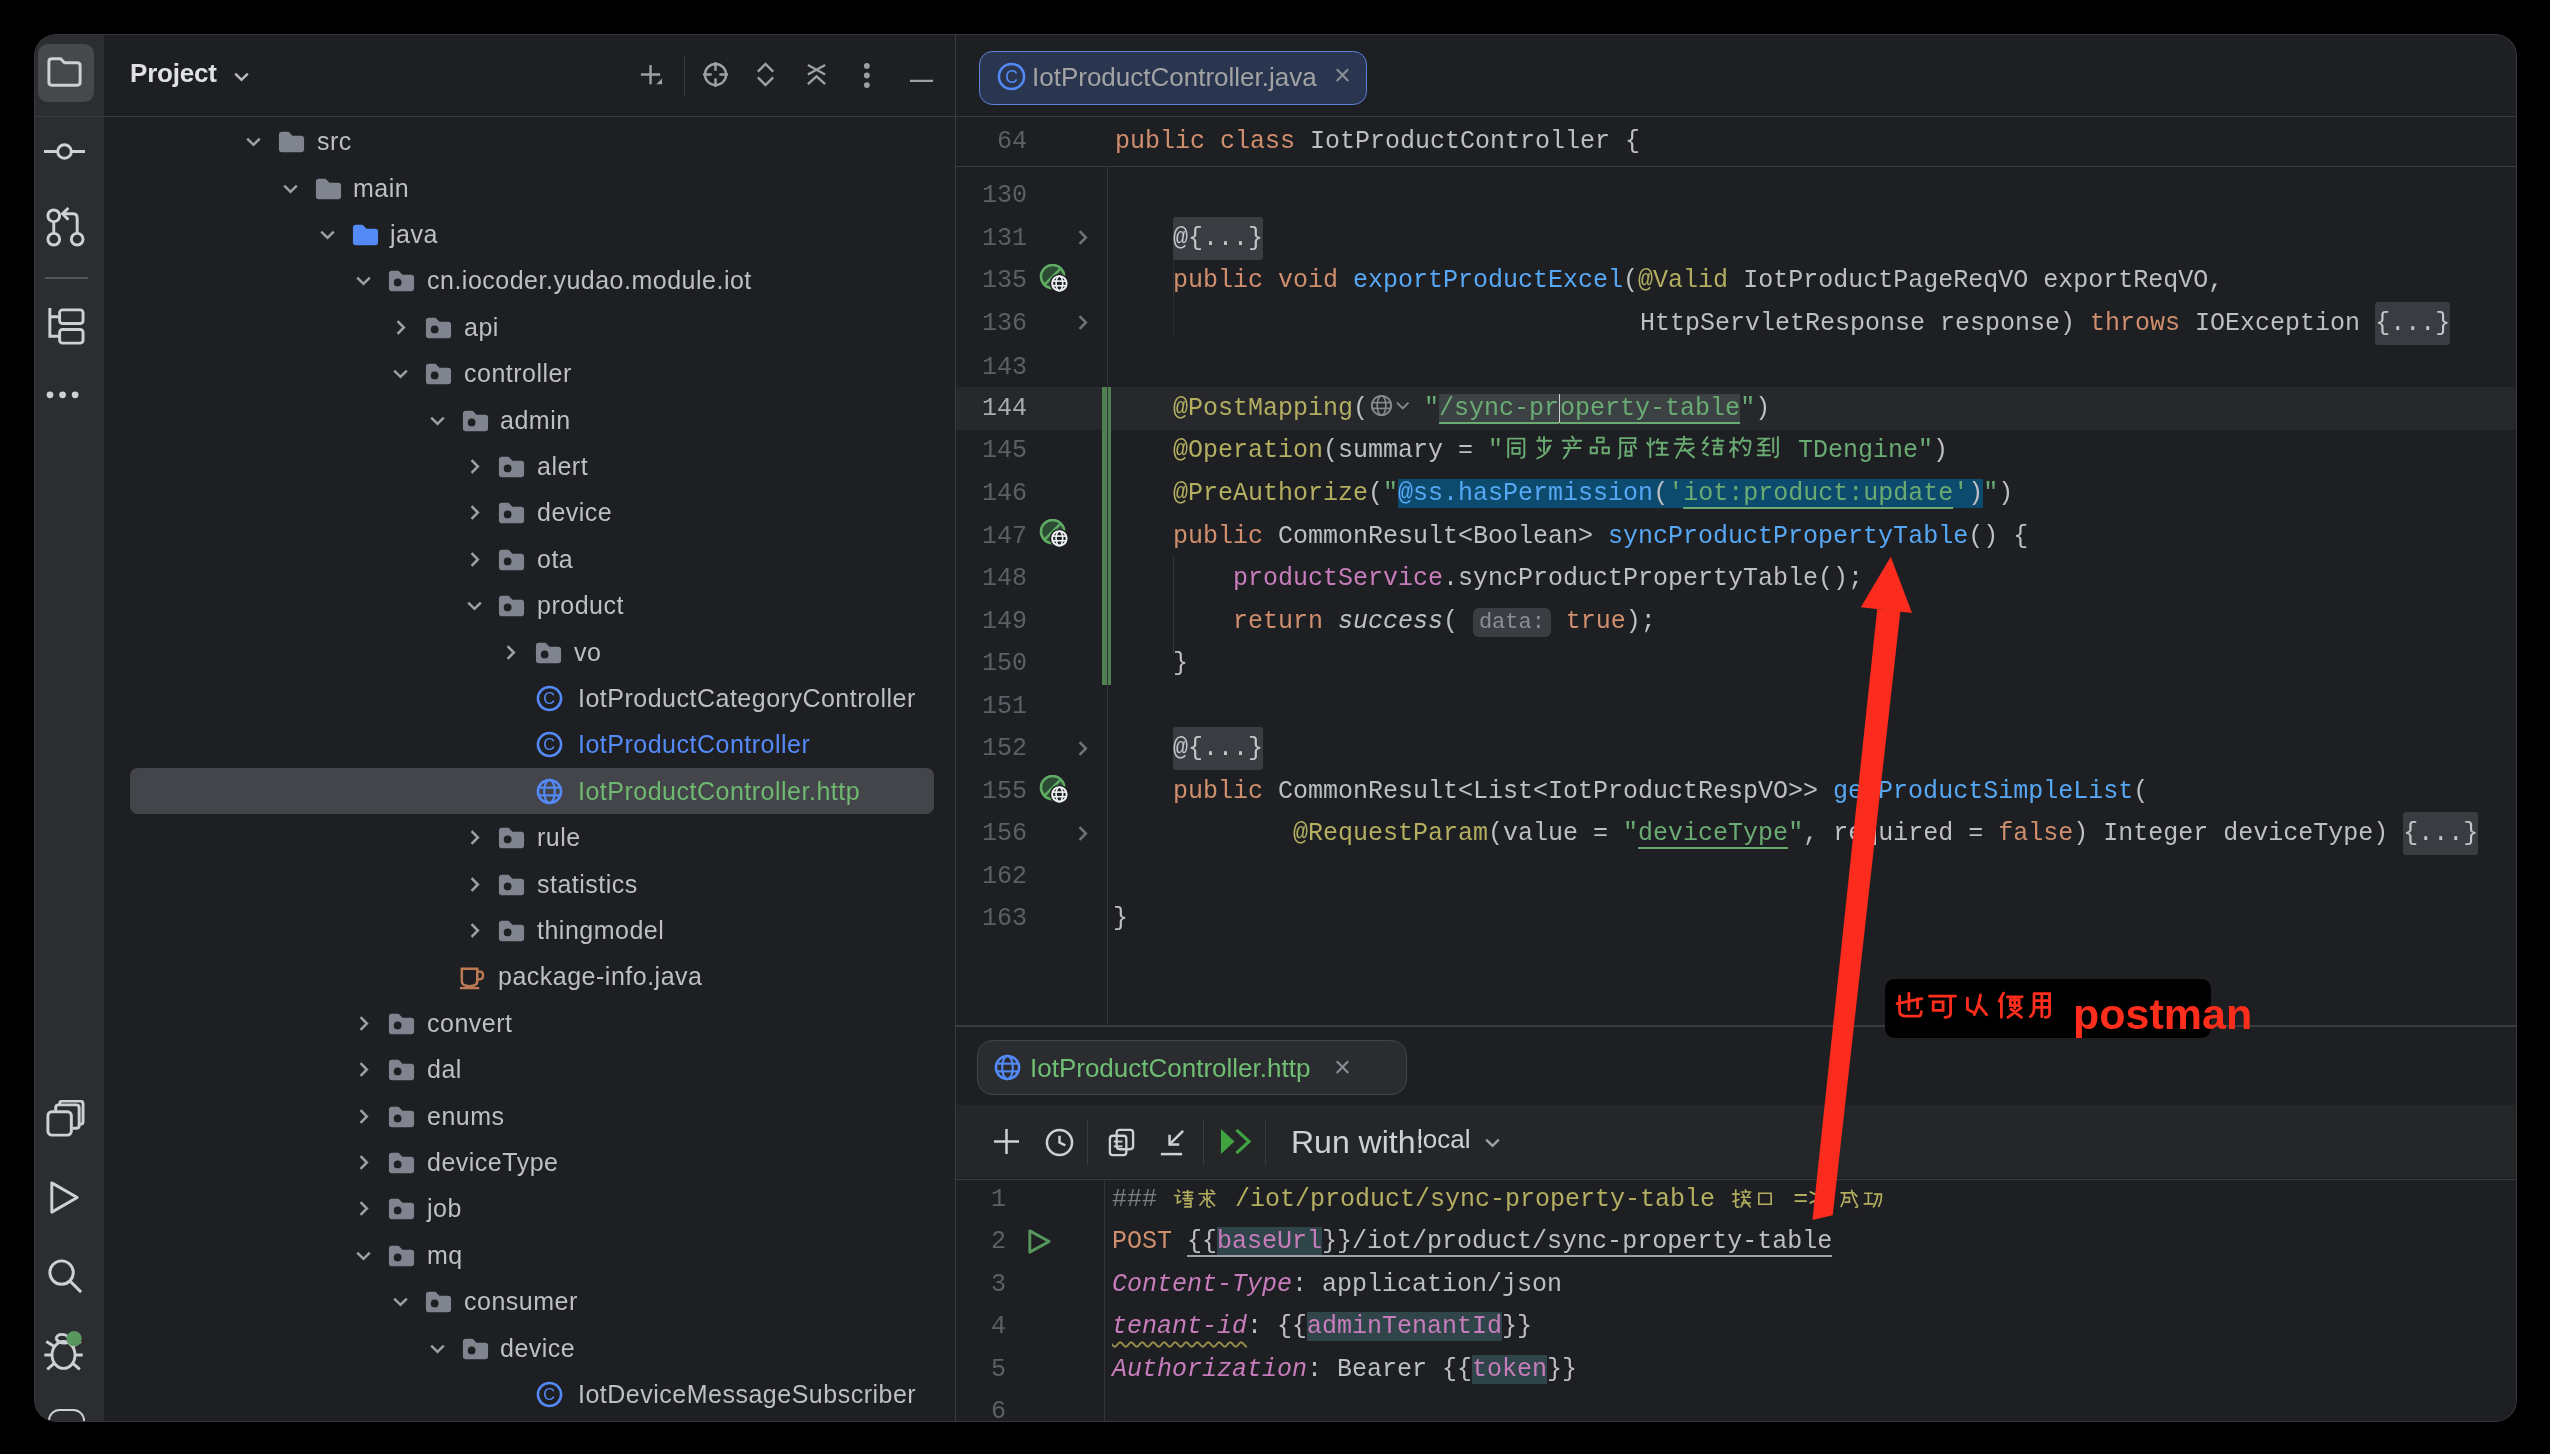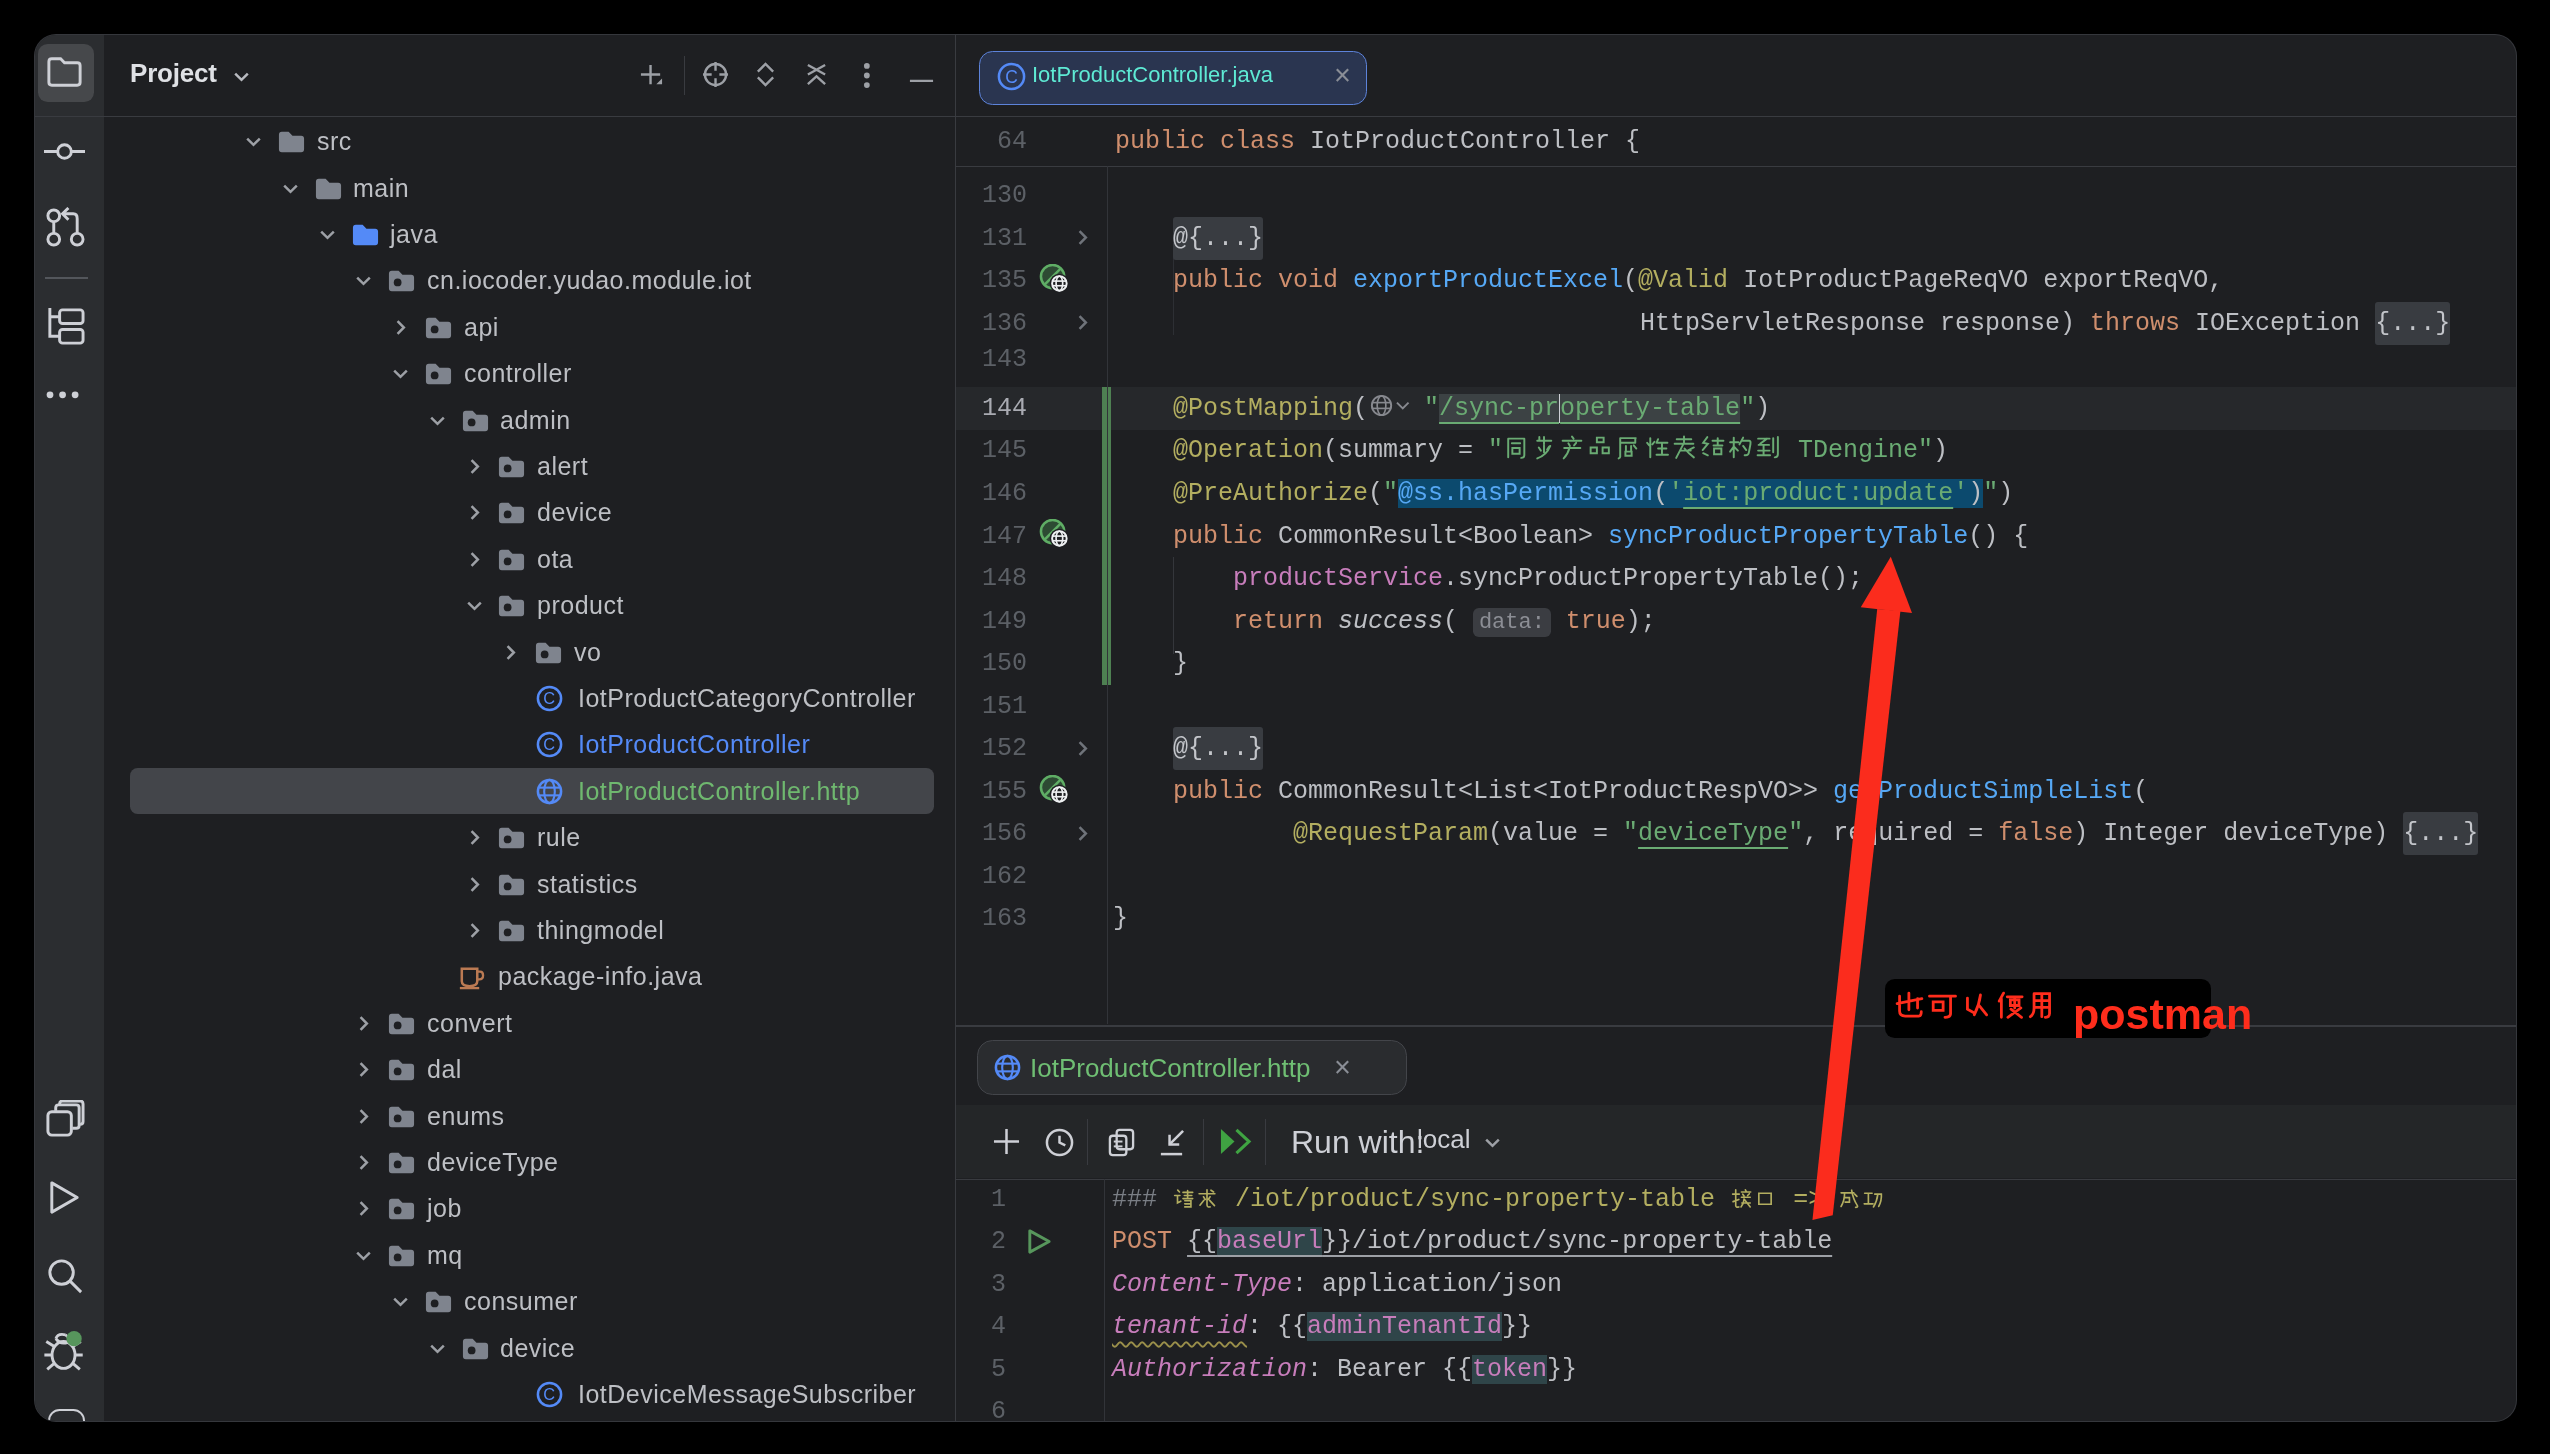--- a/index.html
+++ b/index.html
@@ -275,33 +275,33 @@
             <circle cx="15" cy="15" r="12" fill="none" stroke="#548af7" stroke-width="2.6"></circle>
             <text x="15" y="20.5" text-anchor="middle" font-size="17" font-family="Liberation Sans" fill="#548af7">C</text>
           </svg></span><span class="abs" style="left:474px;">IotDeviceMessageSubscriber</span></div>
     </div>
     <div id="editor">
       <div class="abs" style="left:23px;top:15.5px;width:388px;height:54px;background:#2a3550;border:1.9px solid #5d83da;border-radius:13.5px">
         <span class="abs" style="left:15.5px;top:9.7px"><svg width="31" height="31" viewBox="0 0 32 32" style="">
             <circle cx="16" cy="16" r="13" fill="none" stroke="#548af7" stroke-width="2.6"></circle>
             <text x="16" y="23" text-anchor="middle" font-size="18" font-family="Liberation Sans" fill="#548af7">C</text>
           </svg></span>
-        <span class="abs" style="left:52px;top:10.6px;font-size:22px;color:#5eead4">IotProductController.java</span>
+        <span class="abs" style="left:52px;top:10.6px;font-size:26px;color:#a3a3a3">IotProductController.java</span>
         <span class="abs" style="left:354px;top:7.7px;font-size:29px;color:#8a8e96;font-weight:400">×</span>
       </div>
       <div class="sep" style="left:0;top:81px;width:1560px;height:1px"></div>
       <div class="abs mono" style="left:0;top:82px;width:1560px;height:48px;background:#1e1f22"><div class="mono lnum" style="left:0;top:2.9px;height:43px;line-height:43px;width:71px;color:#5c6066">64</div><span class="abs" style="left:159px;top:2.9px;height:43px;line-height:43px;color:#bdbfc4"><span class="kw">public class</span> IotProductController {</span></div>
       <div class="sep" style="left:0;top:131px;width:1560px;height:1px"></div>
       <div class="abs" style="left:0;top:352px;width:1560px;height:43px;background:#26282b"></div>
       <div class="abs" style="left:146px;top:352px;width:8.7px;height:298px;background:#4e8052"></div>
       <div class="mono lnum" style="left:0;top:139px;height:43px;line-height:43px;width:71px;color:#5c6066">130</div>
       <div class="mono lnum" style="left:0;top:182px;height:43px;line-height:43px;width:71px;color:#5c6066">131</div>
       <div class="mono lnum" style="left:0;top:224px;height:43px;line-height:43px;width:71px;color:#5c6066">135</div>
       <div class="mono lnum" style="left:0;top:267px;height:43px;line-height:43px;width:71px;color:#5c6066">136</div>
-      <div class="mono lnum" style="left:0;top:303px;height:43px;line-height:43px;width:71px;color:#5c6066">143</div>
+      <div class="mono lnum" style="left:0;top:311px;height:43px;line-height:43px;width:71px;color:#5c6066">143</div>
       <div class="mono lnum" style="left:0;top:352px;height:43px;line-height:43px;width:71px;color:#a9abb2">144</div>
       <div class="mono lnum" style="left:0;top:394px;height:43px;line-height:43px;width:71px;color:#5c6066">145</div>
       <div class="mono lnum" style="left:0;top:437px;height:43px;line-height:43px;width:71px;color:#5c6066">146</div>
       <div class="mono lnum" style="left:0;top:480px;height:43px;line-height:43px;width:71px;color:#5c6066">147</div>
       <div class="mono lnum" style="left:0;top:522px;height:43px;line-height:43px;width:71px;color:#5c6066">148</div>
       <div class="mono lnum" style="left:0;top:565px;height:43px;line-height:43px;width:71px;color:#5c6066">149</div>
       <div class="mono lnum" style="left:0;top:607px;height:43px;line-height:43px;width:71px;color:#5c6066">150</div>
       <div class="mono lnum" style="left:0;top:650px;height:43px;line-height:43px;width:71px;color:#5c6066">151</div>
       <div class="mono lnum" style="left:0;top:692px;height:43px;line-height:43px;width:71px;color:#5c6066">152</div>
       <div class="mono lnum" style="left:0;top:735px;height:43px;line-height:43px;width:71px;color:#5c6066">155</div>

